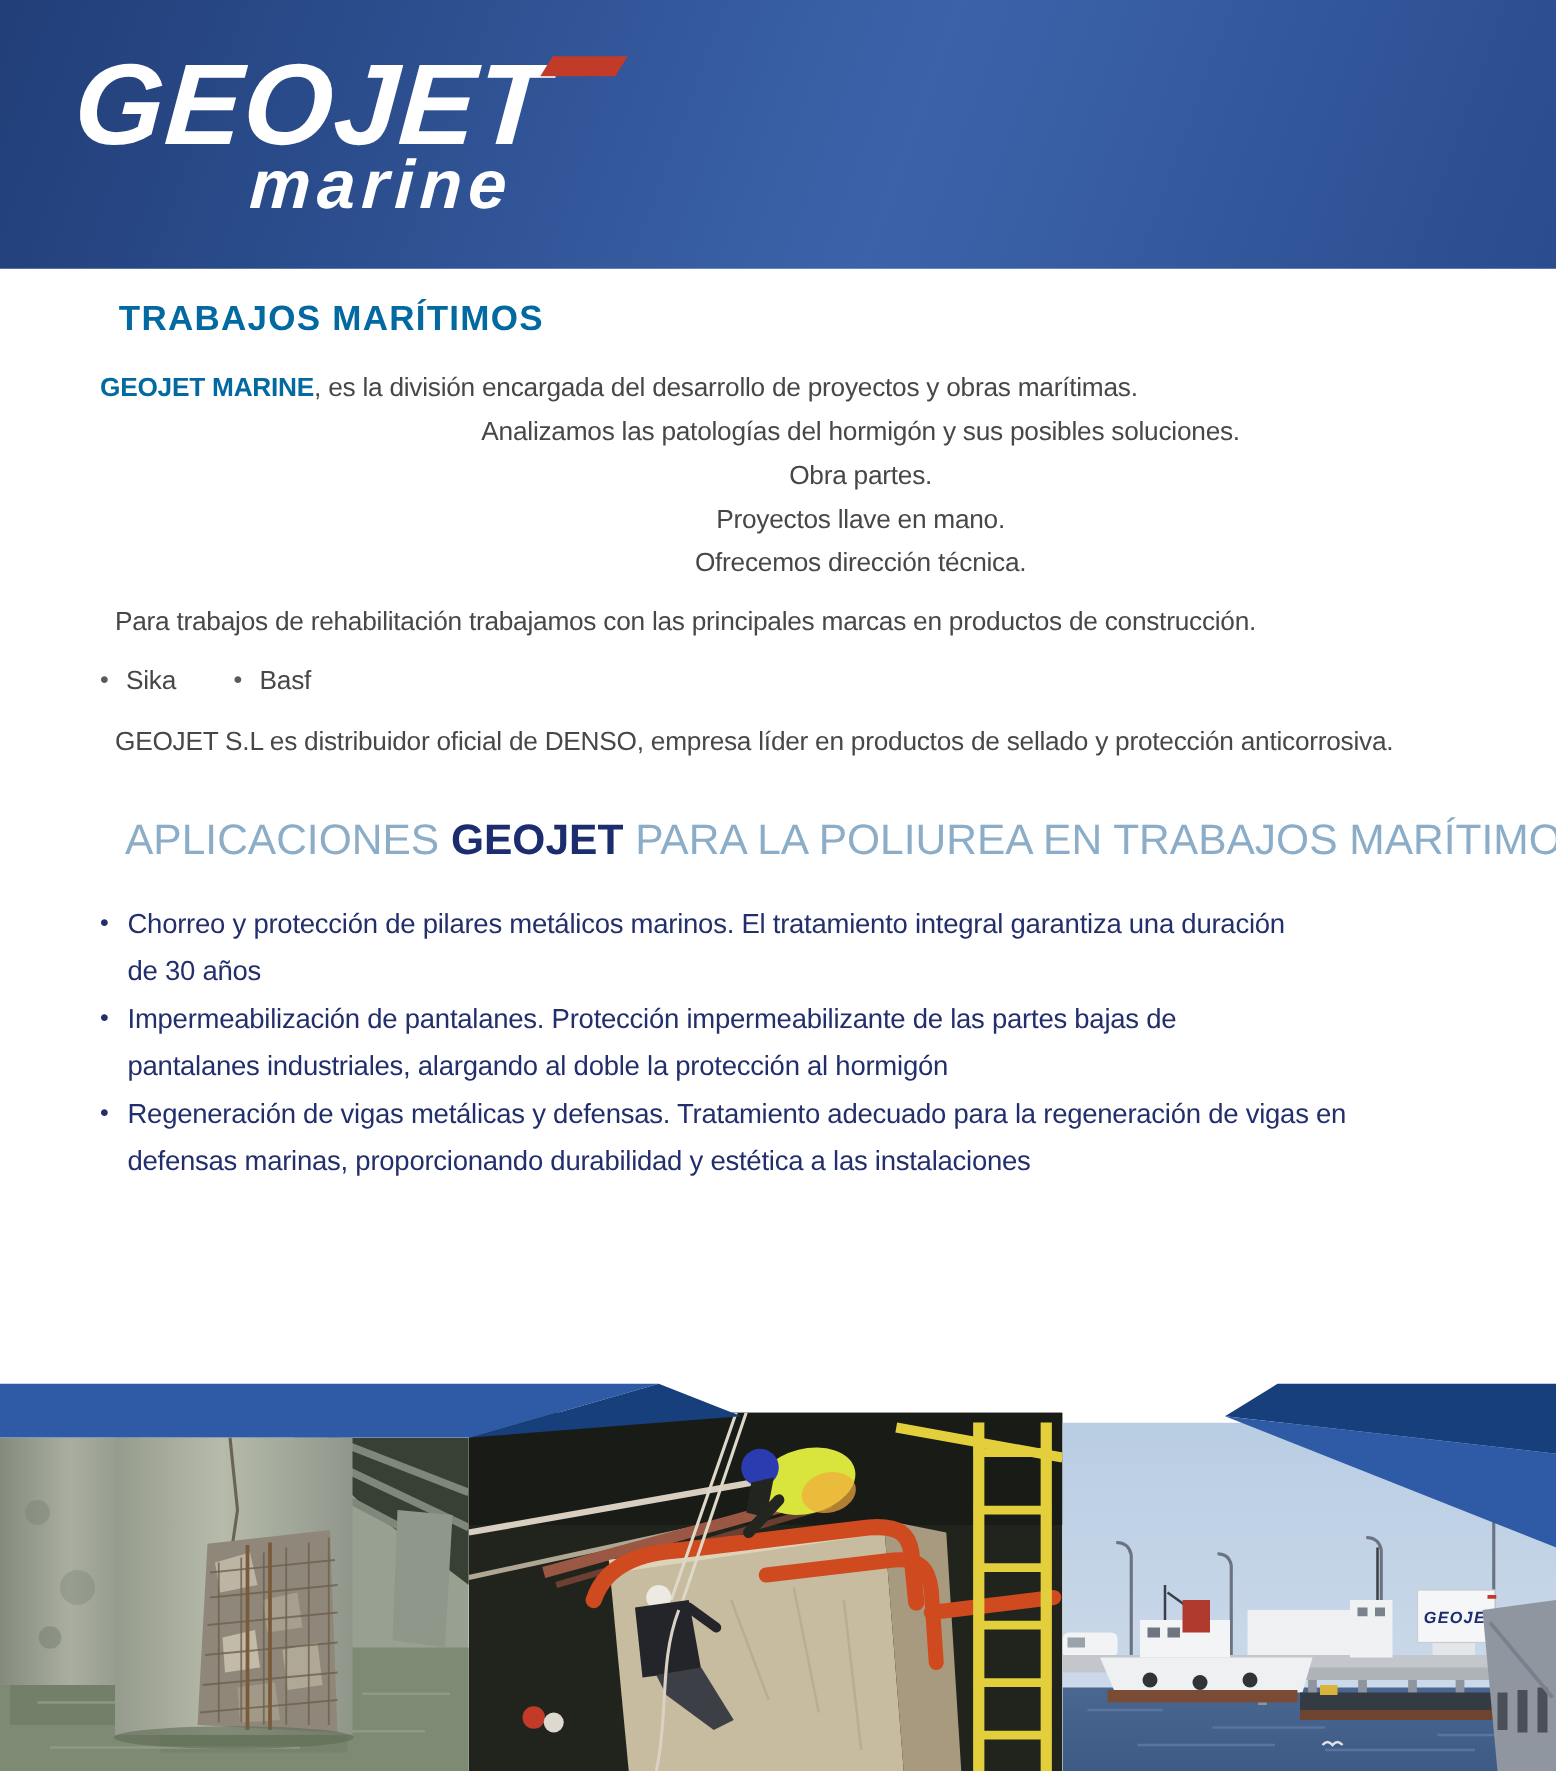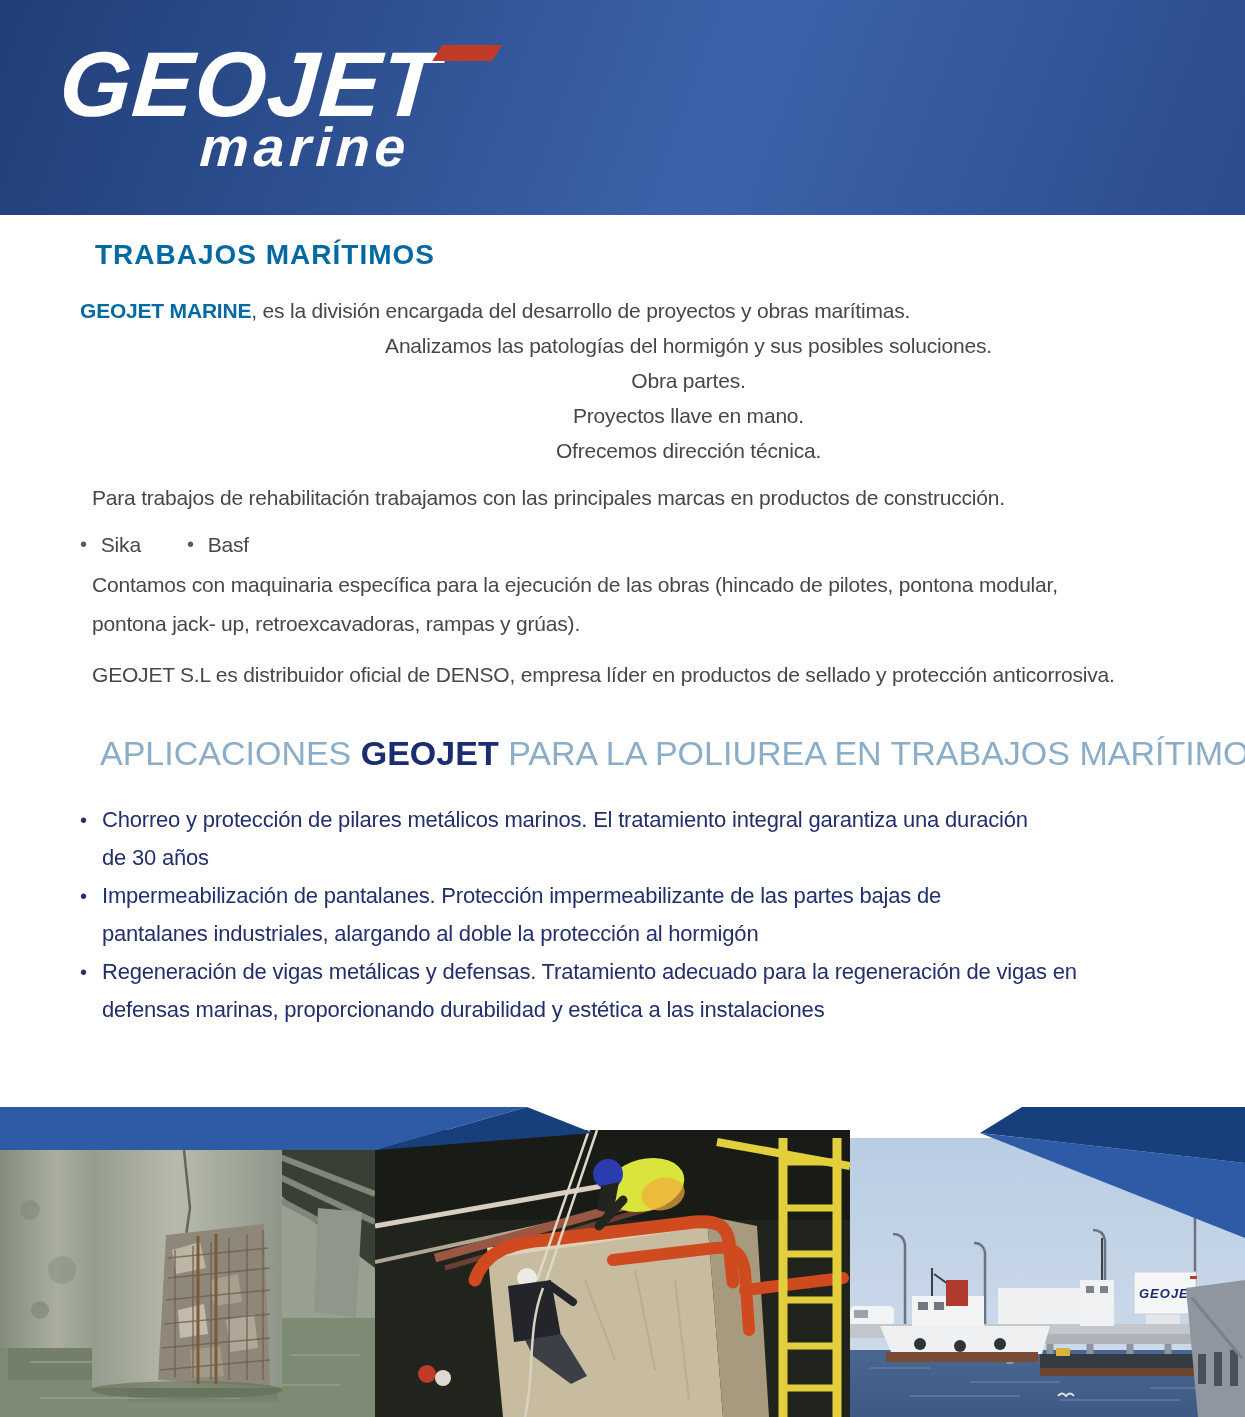--- a/index.html
+++ b/index.html
@@ -84,22 +84,20 @@
       <span class="brand-item">
         <span class="brand-dot">•</span>
         <span>Sika</span>
       </span>
       <span class="brand-item">
         <span class="brand-dot">•</span>
         <span>Basf</span>
       </span>
     </div>
 
-    <p class="para para3 body-text">Contamos con maquinaria específica para la ejecución de las obras (hincado de pilotes, pontona modular,
-pontona jack- up, retroexcavadoras, rampas y grúas).</p>
     <p class="para para4 body-text">GEOJET S.L es distribuidor oficial de DENSO, empresa líder en productos de sellado y protección anticorrosiva.</p>
 
     <h2 class="sub-title"><span>APLICACIONES </span><span class="brand">GEOJET</span><span> PARA LA POLIUREA EN TRABAJOS MARÍTIMOS</span></h2>
 
     <ul class="bullet-list">
       <li class="bullet-item">
         <span class="bullet-dot">•</span>
         <span class="bullet-text">Chorreo y protección de pilares metálicos marinos. El tratamiento integral garantiza una duración
 de 30 años</span>
       </li>

